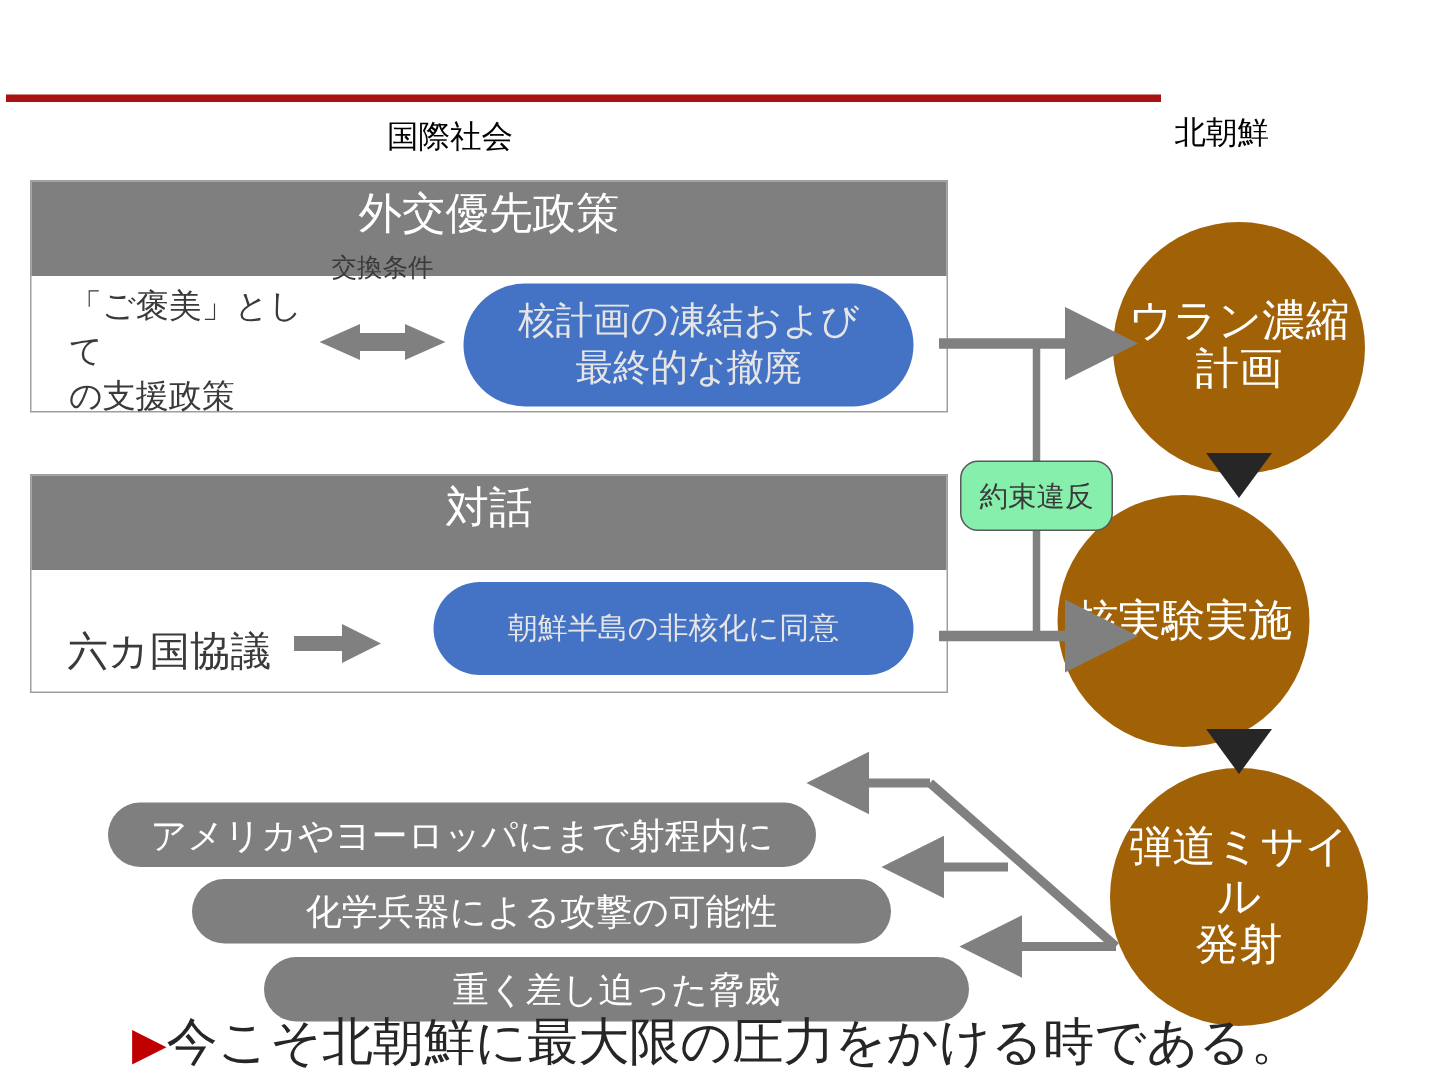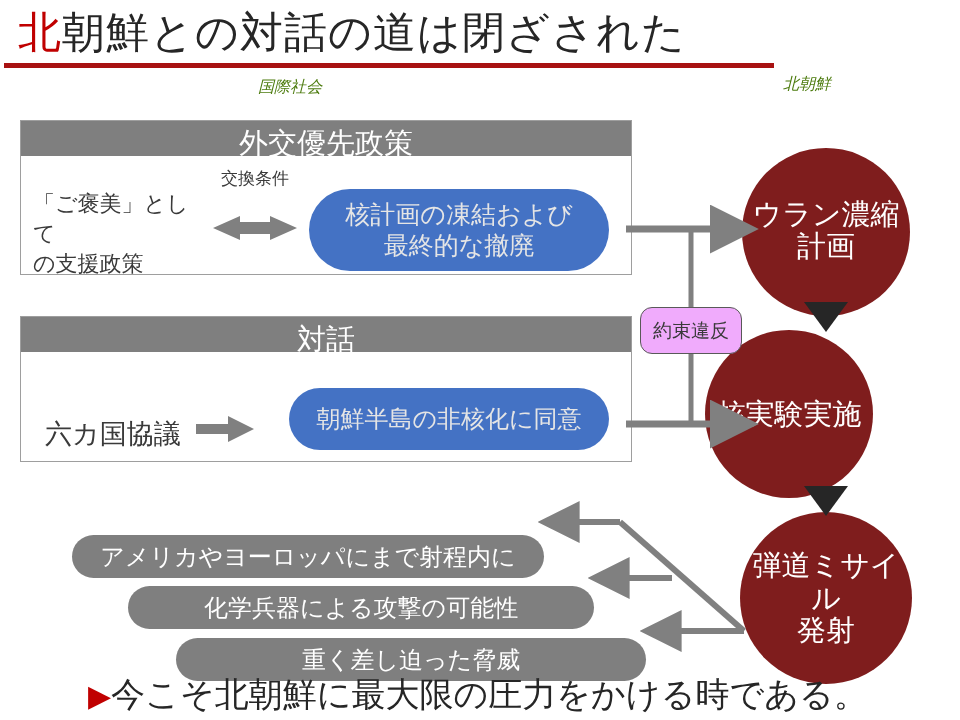--- a/index.html
+++ b/index.html
@@ -38,41 +38,40 @@
     left: 4px;
     top: 63px;
     width: 770px;
     height: 5px;
     background: #A81212;
   }
 
   
   .caption {
     position: absolute;
-    font-style: italic;
-    font-size: 16px;
-    color: #4d7c0f;
+    font-size: 21px;
+    color: #000000;
     white-space: nowrap;
   }
   #cap-left  { left: 258px; top: 77px; }
   #cap-right { left: 783px; top: 74px; }
 
   
   .panel {
     position: absolute;
     box-sizing: border-box;
     background: #ffffff;
     border: 1px solid #9e9e9e;
   }
   .panel-head {
     position: absolute;
     left: 0;
     top: 0;
     right: 0;
-    height: 35px;
+    height: 63px;
     background: #7F7F7F;
     color: #ffffff;
     font-size: 29px;
     line-height: 45px;
     text-align: center;
     white-space: nowrap;
   }
   .panel-body {
     position: absolute;
     left: 0;
@@ -83,21 +82,21 @@
   #panel-policy { left: 20px; top: 120px; width: 612px; height: 155px; }
   #panel-dialog { left: 20px; top: 316px; width: 612px; height: 146px; }
 
   .panel-label {
     position: absolute;
     font-size: 22px;
     color: #3a3a3a;
     line-height: 30px;
     white-space: pre-line;
   }
-  #label-reward  { left: 12px; top: 23px; width: 175px; }
+  #label-reward  { left: 25px; top: 23px; width: 175px; }
   #label-sixparty{ left: 24px; top: 36px; width: 210px; font-size: 27px; margin-top: 21px; }
 
   .exchange-label {
     position: absolute;
     left: 200px;
     top: 1px;
     font-size: 17px;
     color: #3a3a3a;
     white-space: nowrap;
   }
@@ -114,28 +113,28 @@
     justify-content: center;
     white-space: pre-line;
     line-height: 1.24;
   }
   #blue-freeze {
     left: 288px; top: 23px; width: 300px; height: 82px;
     border-radius: 41px; font-size: 25px;
   }
   #blue-denuke {
     left: 268px; top: 26px; width: 320px; height: 62px;
-    border-radius: 31px; font-size: 24px;
+    border-radius: 31px; font-size: 20px;
   }
 
   
   .circle {
     position: absolute;
     border-radius: 50%;
-    background: #7f1d1d;
+    background: #a16207;
     color: #ffffff;
     display: flex;
     align-items: center;
     justify-content: center;
     text-align: center;
     white-space: pre-line;
     line-height: 1.12;
     font-size: 29px;
   }
   #circle-uranium { left: 742px; top: 148px; width: 168px; height: 168px; }
@@ -164,21 +163,21 @@
   #pill-range  { left: 72px;  top: 506px; width: 472px; }
   #pill-chem   { left: 128px; top: 557px; width: 466px; }
   #pill-threat { left: 176px; top: 609px; width: 470px; }
 
   
   #callout-violation {
     position: absolute;
     left: 640px; top: 307px;
     width: 102px; height: 47px;
     box-sizing: border-box;
-    background: #f0abfc;
+    background: #86efac;
     border: 1.6px solid #595959;
     border-radius: 12px;
     display: flex;
     align-items: center;
     justify-content: center;
     font-size: 19px;
     color: #3a3a3a;
     white-space: nowrap;
     z-index: 6;
   }
@@ -201,23 +200,20 @@
     color: #262626;
     white-space: nowrap;
   }
   #conclusion .marker { color: #C00000; font-size: 30px; }
 </style>
 </head>
 <body>
 
 <div id="slide">
 
-  <div id="title">
-    <span class="accent">北</span><span>朝鮮との対話の道は閉ざされた</span>
-  </div>
   <div id="title-rule"></div>
 
   <div class="caption" id="cap-left">国際社会</div>
   <div class="caption" id="cap-right">北朝鮮</div>
 
   <svg id="wires" viewBox="0 0 960 720">
     <defs>
       <marker id="arw-gray" markerWidth="7" markerHeight="7" refX="4.6" refY="3.5" orient="auto">
         <path d="M0,0 L7,3.5 L0,7 Z" fill="#808080"></path>
       </marker>

